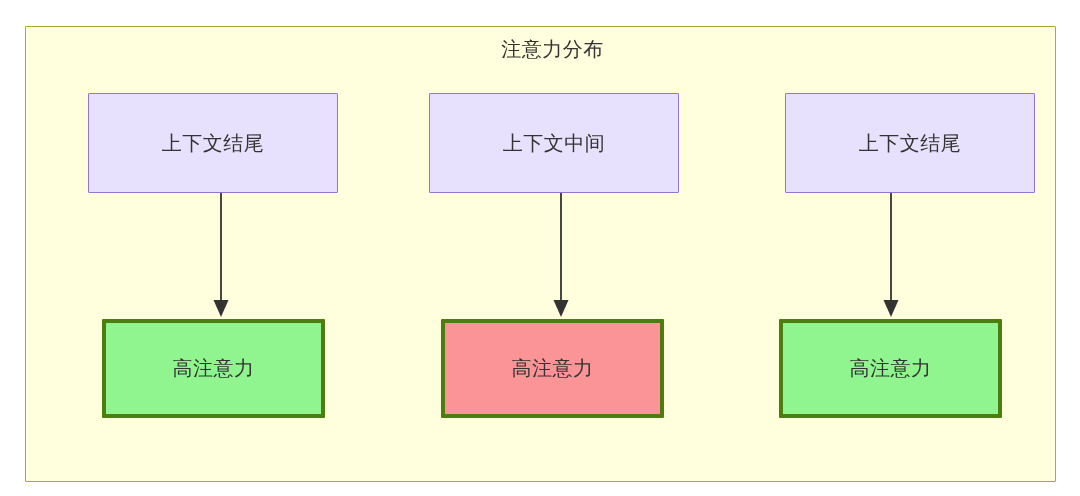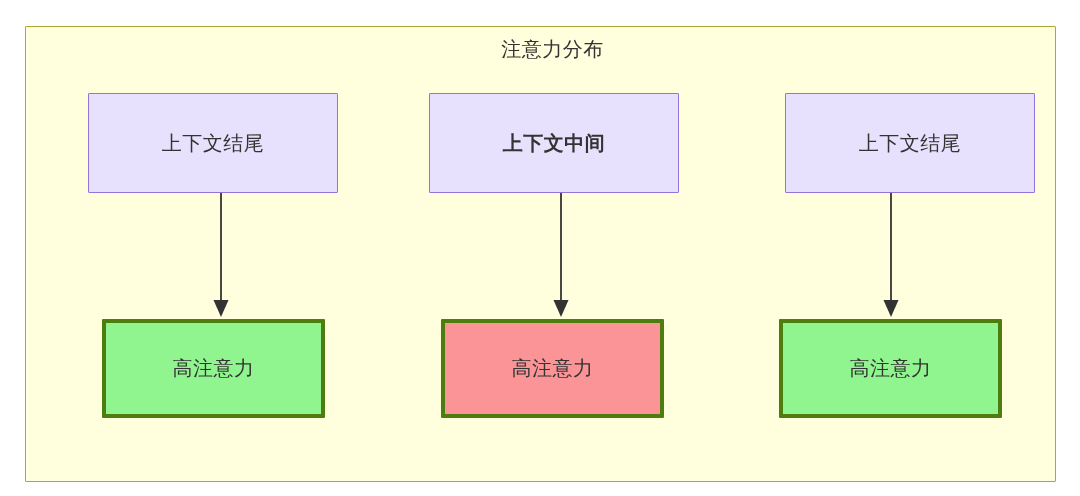--- a/index.html
+++ b/index.html
@@ -72,21 +72,21 @@
     height: 99px;
     border: 4px solid #4d7c0f;
     border-radius: 1px;
   }
 
   .fill-high { background: #90f58f; }
   .fill-low  { background: #fb9497; }
 
   
   .col-a .node-source { left: 87px; }
-  .col-b .node-source { left: 428px; font-weight: bold; }
+  .col-b .node-source { left: 428px; }
   .col-c .node-source { left: 760px; margin-left: 24px; }
 
   
   .edge {
     position: absolute;
     top: 192px;
     width: 2px;
     height: 126px;
     overflow: visible;
   }

